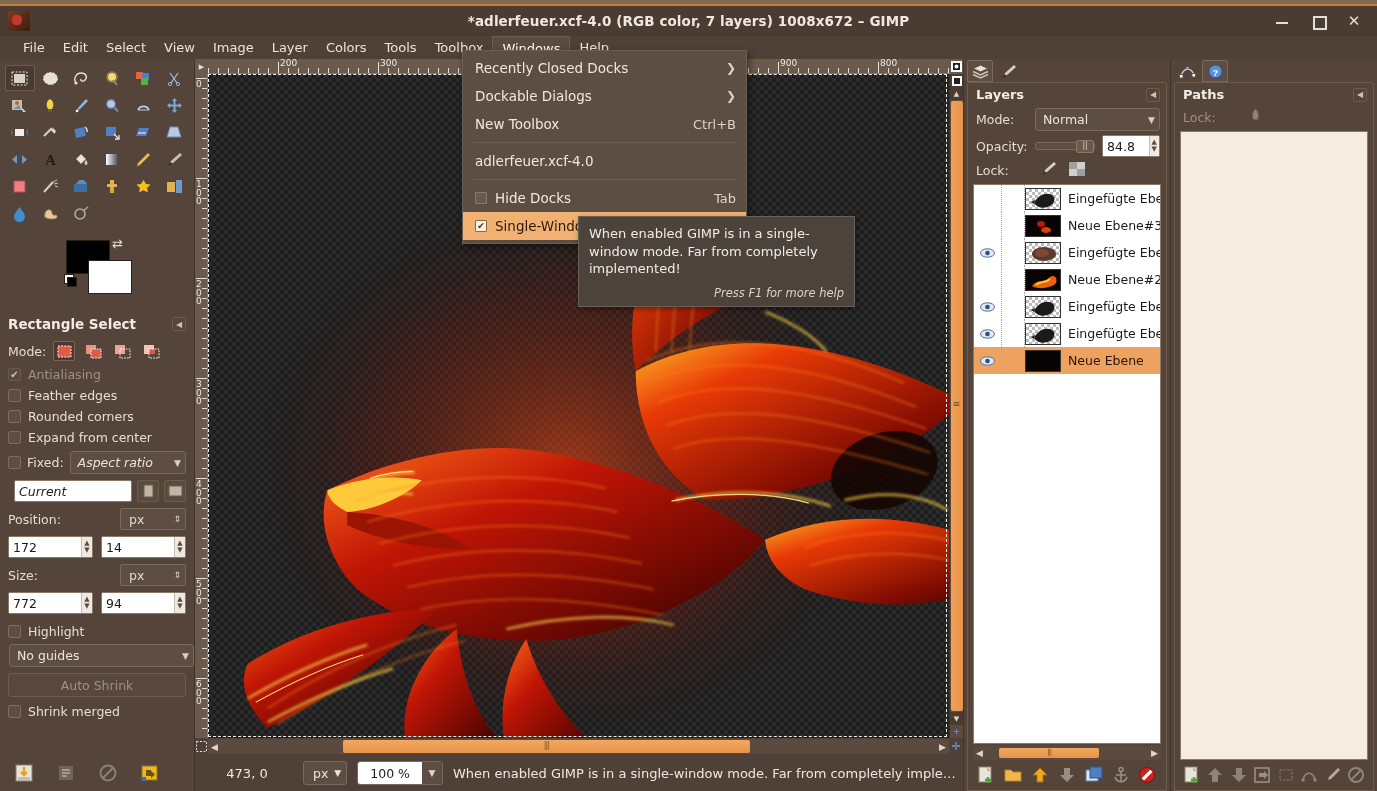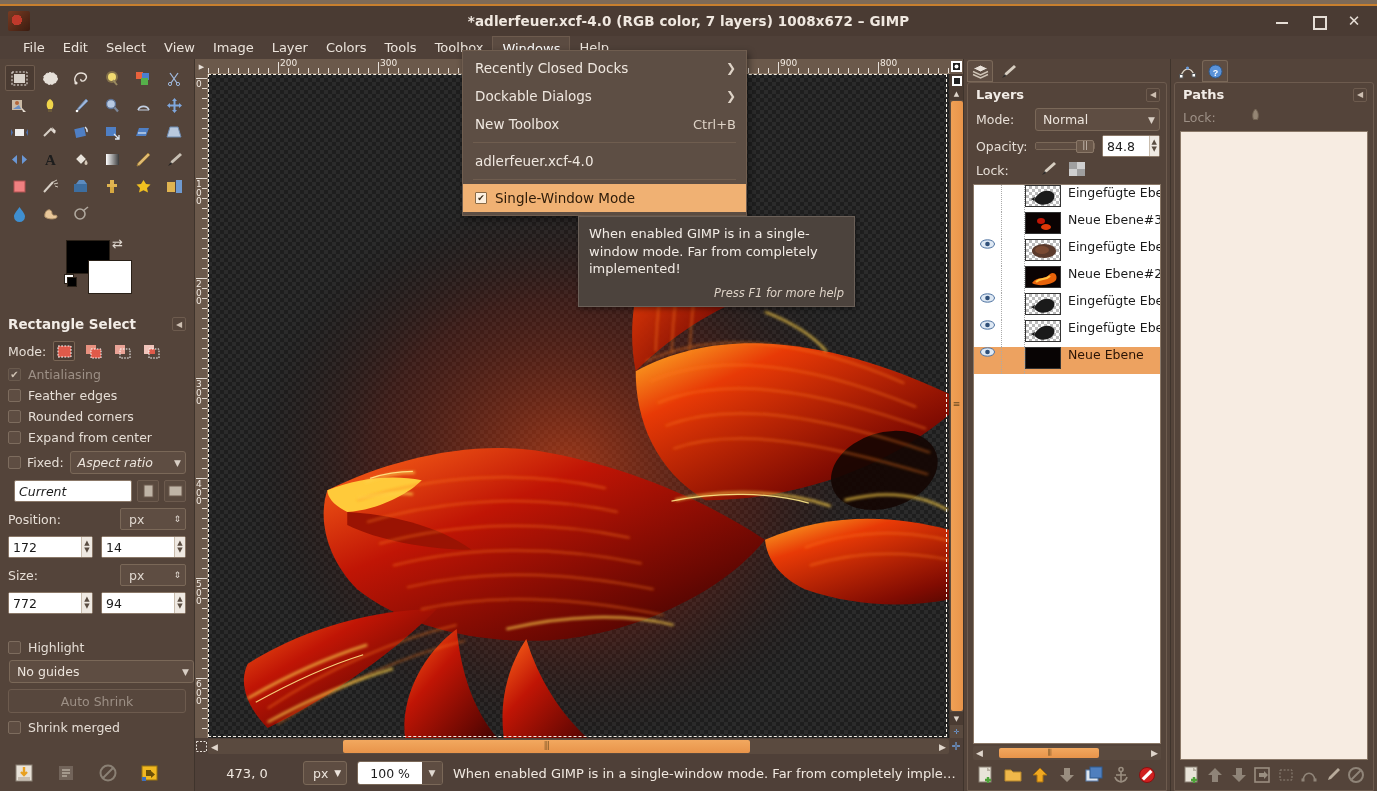--- a/index.html
+++ b/index.html
@@ -225,21 +225,21 @@
   .dock-head .shrink{margin-left:auto;width:14px;height:14px;border:1px solid #6d5b4e;border-radius:2px;
     display:flex;align-items:center;justify-content:center;font-size:8px;color:#cdbfb2;cursor:pointer;}
   .lrow{display:flex;align-items:center;gap:7px;padding:2px 6px 2px 8px;}
   .lrow .lbl{font-size:12.5px;color:#e6ded6;width:52px;flex:none;}
   #opacity-track{flex:1;height:8px;border:1px solid #7a6858;border-radius:2px;background:#5e4d42;position:relative;cursor:pointer;}
   #opacity-fill{position:absolute;left:0;top:0;bottom:0;width:84.8%;background:#5e4d42;}
   #opacity-knob{position:absolute;left:calc(84.8% - 9px);top:-3px;width:18px;height:13px;background:#6b594b;
     border:1px solid #8a7868;border-radius:2px;}
   #opacity-knob::after{content:"||";position:absolute;left:0;right:0;top:0px;text-align:center;font-size:8px;color:#d8cec4;}
   #layer-list{flex:1;margin:3px 5px 0 5px;background:#fff;border:1px solid #8a7868;overflow:hidden;min-height:0;position:relative;}
-  .layer-item{display:flex;align-items:flex-start;height:27px;cursor:pointer;}
+  .layer-item{display:flex;align-items:center;height:27px;cursor:pointer;}
   .layer-item.sel{background:#eda260;}
   .eye-cell{width:27px;display:flex;align-items:center;justify-content:center;flex:none;}
   .dotsep{width:1px;height:100%;border-left:1px dotted #aaa;}
   .chain-cell{width:22px;flex:none;height:100%;display:flex;align-items:center;justify-content:center;}
   .thumb{width:36px;height:22px;flex:none;border:1px solid #333;margin-right:7px;
     background-image:
       linear-gradient(45deg,#bbb 25%,transparent 25%,transparent 75%,#bbb 75%),
       linear-gradient(45deg,#bbb 25%,transparent 25%,transparent 75%,#bbb 75%);
     background-size:6px 6px;background-position:0 0,3px 3px;background-color:#fff;
     position:relative;overflow:hidden;}
@@ -671,21 +671,21 @@
         </span>
         <span class="spin" style="flex:1;">
           <input type="text" value="94" style="">
           <span class="stepper">
               <span>▲</span>
               <span>▼</span>
             </span>
         </span>
       </div>
 
-      <div class="opt-row" style="margin-top:20px;">
+      <div class="opt-row" style="margin-top:4px;">
         <span class="chk"></span>
         <span class="opt-label">Highlight</span>
       </div>
 
       <div style="padding:2px 0;margin-left:9px;">
         <span class="combo" style="display:flex;">
           <span class="cv">No guides</span>
           <span class="arw">▼</span>
         </span>
       </div>
@@ -1340,20 +1340,25 @@
   </div>
   <div class="mrow">
     <span class="mlbl">New Toolbox</span>
     <span class="macc">Ctrl+B</span>
   </div>
   <div class="msep"></div>
   <div class="mrow">
     <span class="mlbl">adlerfeuer.xcf-4.0</span>
   </div>
   <div class="msep"></div>
+  <div class="mrow">
+    <span class="mchk"></span>
+    <span class="mlbl">Hide Docks</span>
+    <span class="macc">Tab</span>
+  </div>
   <div class="mrow hl">
     <span class="mchk on"></span>
     <span class="mlbl">Single-Window Mode</span>
   </div>
 </div>
 
 <div id="tooltip">
   <div id="tip-text">When enabled GIMP is in a single-window mode. Far from completely implemented!</div>
   <div id="tip-help">Press F1 for more help</div>
 </div>

